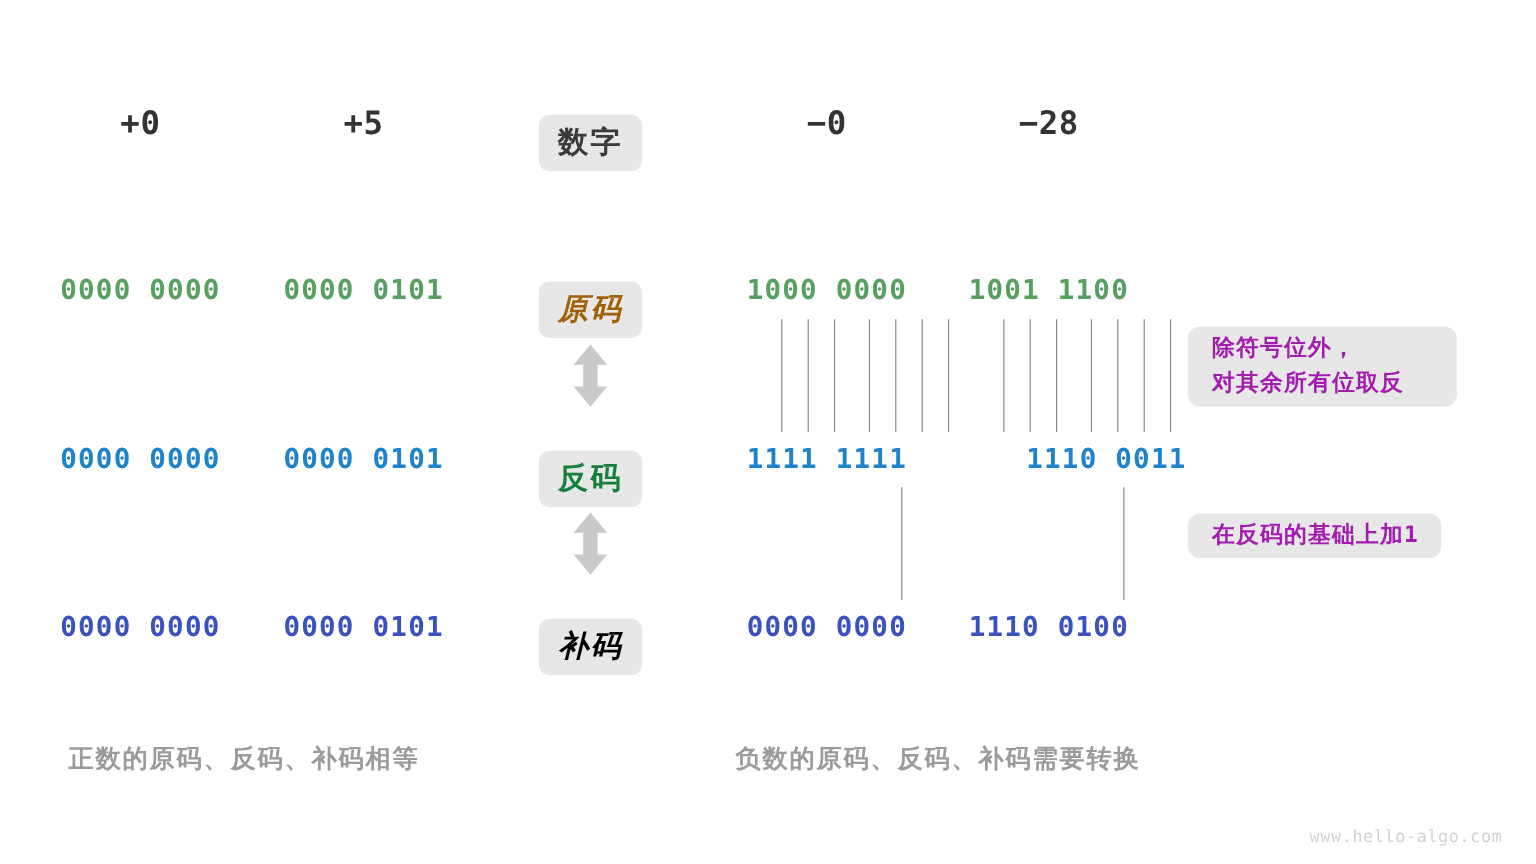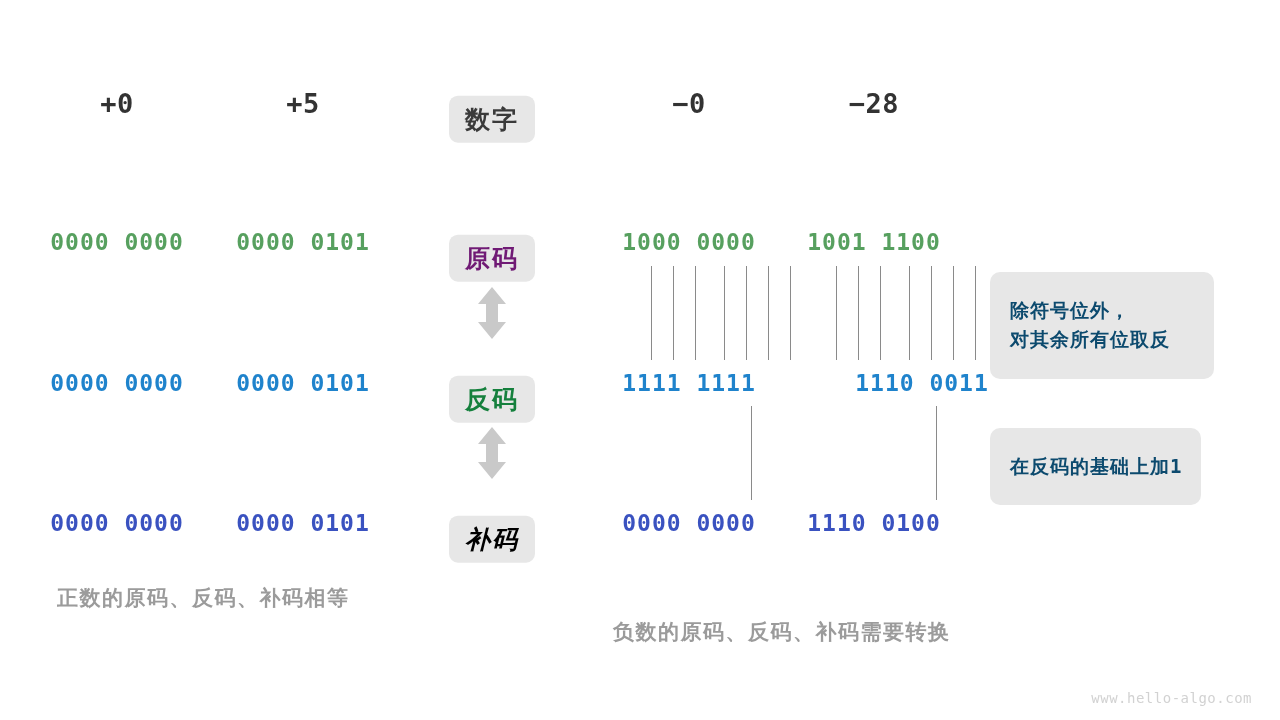--- a/index.html
+++ b/index.html
@@ -38,21 +38,21 @@
     border-radius:9px;
     padding:9px 16px;
     font-size:25px;
     font-weight:bold;
     letter-spacing:2px;
     white-space:nowrap;
     line-height:1.15;
     margin-top:16px;
   }
   .badge-num{color:#3a3a3a;}
-  .badge-yuan{color:#701a75;}
+  .badge-yuan{color:#a16207;font-style:italic;}
   .badge-fan{color:#15803d;}
   .badge-bu{color:#000000;font-style:italic;}
 
   
   .bits{
     font-family:"DejaVu Sans Mono","Liberation Mono",monospace;
     font-size:23px;
     font-weight:bold;
     letter-spacing:1px;
   }
@@ -72,26 +72,26 @@
     position:absolute;
     transform:translate(-50%,-50%);
     width:34px;height:54px;
   }
 
   
   .note{
     position:absolute;
     background:#e7e7e7;
     border-radius:10px;
-    color:#0c4a6e;
+    color:#a21caf;
     font-size:19px;
     font-weight:bold;
     line-height:1.55;
     letter-spacing:1px;
-    padding:24px 20px;
+    padding:4px 20px;
     white-space:pre-line;
   }
   .note .mono1{
     font-family:"DejaVu Sans Mono","Liberation Mono",monospace;
     letter-spacing:0;
   }
 
   
   .caption{
     position:absolute;
@@ -170,17 +170,17 @@
       <div class="arrow" style="left: 492px; top: 453px;"><svg width="34" height="54" viewBox="0 0 34 54" xmlns="http://www.w3.org/2000/svg">
           <path d="M17 1 L31 18 L23 18 L23 36 L31 36 L17 53 L3 36 L11 36 L11 18 L3 18 Z" fill="#c9c9c9"></path>
         </svg></div>
     </div>
 
   <div class="note" id="note-0" style="left: 990px; top: 272px; width: 184px;">除符号位外，
 对其余所有位取反</div>
 
   <div class="note" id="note-1" style="left: 990px; top: 428px;"><span>在反码的基础上加</span><span class="mono1">1</span></div>
 
-  <div class="caption" id="caption-0" style="left: 57px; top: 584px;">正数的原码、反码、补码相等</div>
+  <div class="caption" id="caption-0" style="left: 57px; top: 618px;">正数的原码、反码、补码相等</div>
   <div class="caption" id="caption-1" style="left: 613px; top: 618px;">负数的原码、反码、补码需要转换</div>
 
   <div class="watermark">www.hello-algo.com</div>
 </div>
 
 </body></html>

